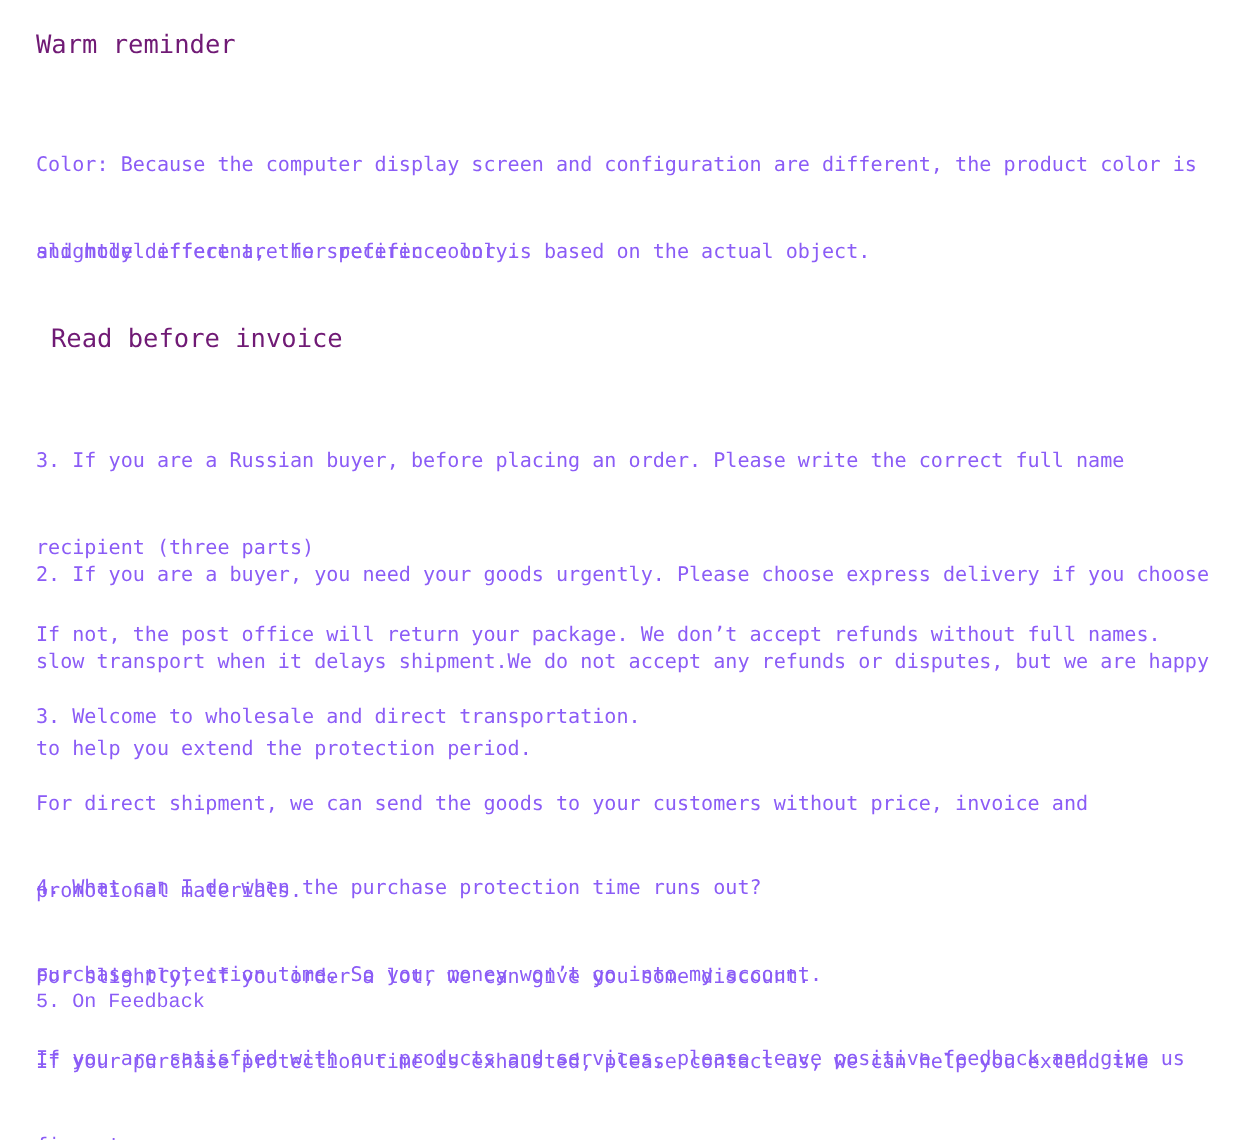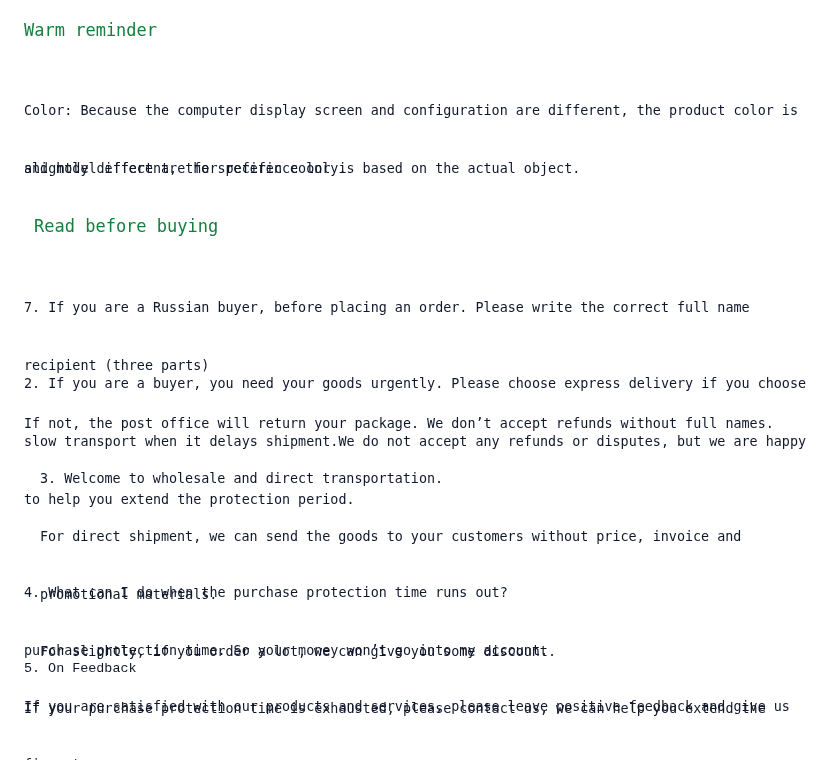--- a/index.html
+++ b/index.html
@@ -18,76 +18,76 @@
     position: relative;
     width: 830px;
     height: 760px;
     background: #ffffff;
     box-sizing: border-box;
   }
   .heading {
     font-family: "DejaVu Sans Mono", "Liberation Mono", monospace;
     font-size: 17px;
     line-height: 22px;
-    color: #15803d;
+    color: #701a75;
     white-space: pre;
     letter-spacing: 0px;
   }
   .heading-warm {
     position: absolute;
     left: 24px;
     top: 19px;
   }
   .heading-read {
     position: absolute;
     left: 34px;
     top: 215px;
   }
   .block {
     position: absolute;
     left: 24px;
     font-size: 13.4px;
     line-height: 19.2px;
     white-space: pre;
-    color: #0f172a;
+    color: #8b5cf6;
     font-family: "DejaVu Sans Mono", "Liberation Mono", monospace;
   }
   .line {
     white-space: pre;
     display: block;
   }
   .b-color   { top: 63px; }
   .b-size    { top: 121px; }
   .b-p1      { top: 260px; }
   .b-p2      { top: 336px; }
-  .b-p3      { top: 431px; margin-left: 16px; }
+  .b-p3      { top: 431px; }
   .b-p4      { top: 545px; }
   .b-p5h     { top: 621px; font-family: Liberation Mono, monospace; }
   .b-p5      { top: 659px; }
 </style>
 </head>
 <body>
 
 <div class="page">
 
   <div class="heading heading-warm">Warm reminder</div>
 
   <div class="block b-color">
     <span class="line">Color: Because the computer display screen and configuration are different, the product color is</span>
     <span class="line">slightly different, the specific color is based on the actual object.</span>
   </div>
 
   <div class="block b-size">
     <span class="line">and model effect are for reference only.</span>
   </div>
 
-  <div class="heading heading-read">Read before buying</div>
+  <div class="heading heading-read">Read before invoice</div>
 
   <div class="block b-p1">
-    <span class="line">7. If you are a Russian buyer, before placing an order. Please write the correct full name</span>
+    <span class="line">3. If you are a Russian buyer, before placing an order. Please write the correct full name</span>
     <span class="line">recipient (three parts)</span>
     <span class="line">If not, the post office will return your package. We don’t accept refunds without full names.</span>
   </div>
 
   <div class="block b-p2">
     <span class="line">2. If you are a buyer, you need your goods urgently. Please choose express delivery if you choose</span>
     <span class="line">slow transport when it delays shipment.We do not accept any refunds or disputes, but we are happy</span>
     <span class="line">to help you extend the protection period.</span>
   </div>
 

